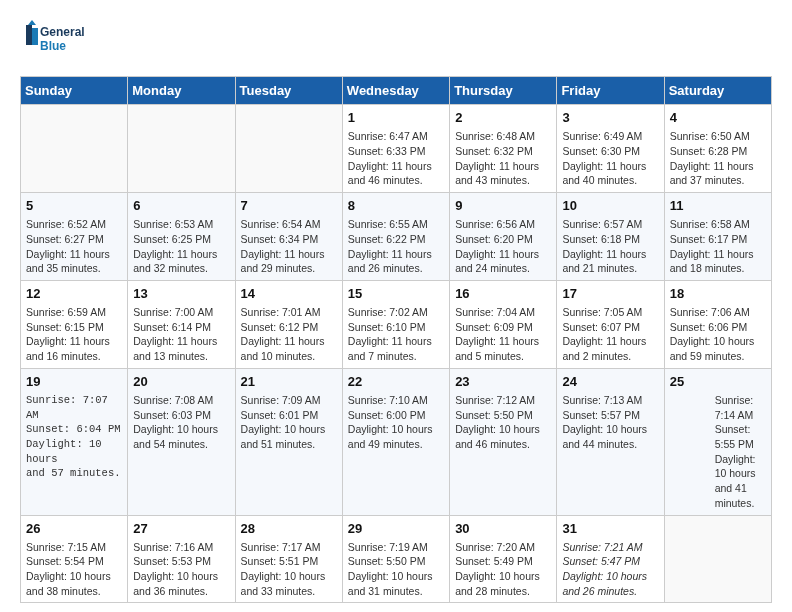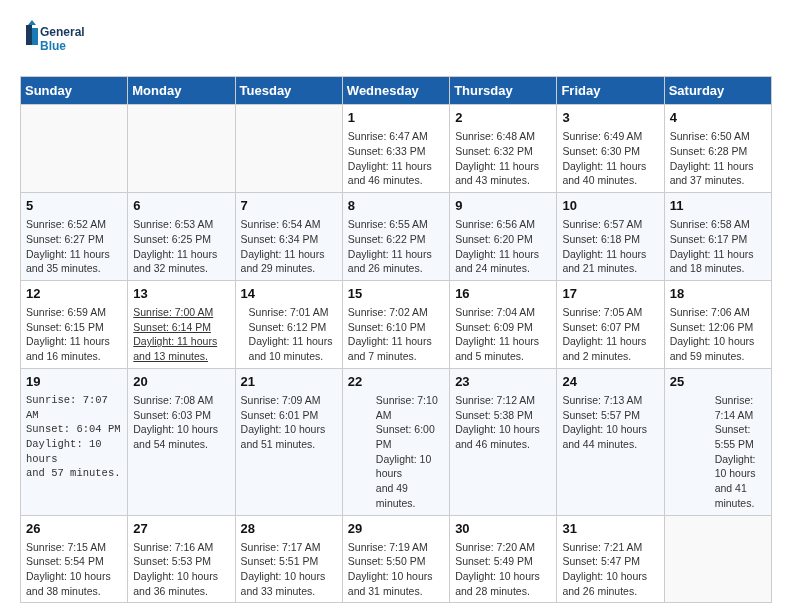--- a/index.html
+++ b/index.html
@@ -195,28 +195,28 @@
       <tr>
         <td>
           <div class="day-num">12</div>
           <div class="day-info" style="white-space: pre-line;">Sunrise: 6:59 AM
 Sunset: 6:15 PM
 Daylight: 11 hours
 and 16 minutes.</div>
         </td>
         <td>
           <div class="day-num">13</div>
-          <div class="day-info" style="white-space: pre-line; text-decoration: underline;">Sunrise: 7:00 AM
+          <div class="day-info" style="white-space: pre-line;">Sunrise: 7:00 AM
 Sunset: 6:14 PM
 Daylight: 11 hours
 and 13 minutes.</div>
         </td>
         <td>
           <div class="day-num">14</div>
-          <div class="day-info" style="white-space: pre-line; margin-left: 8px;">Sunrise: 7:01 AM
+          <div class="day-info" style="white-space: pre-line;">Sunrise: 7:01 AM
 Sunset: 6:12 PM
 Daylight: 11 hours
 and 10 minutes.</div>
         </td>
         <td>
           <div class="day-num">15</div>
           <div class="day-info" style="white-space: pre-line;">Sunrise: 7:02 AM
 Sunset: 6:10 PM
 Daylight: 11 hours
 and 7 minutes.</div>
@@ -231,21 +231,21 @@
         <td>
           <div class="day-num">17</div>
           <div class="day-info" style="white-space: pre-line;">Sunrise: 7:05 AM
 Sunset: 6:07 PM
 Daylight: 11 hours
 and 2 minutes.</div>
         </td>
         <td>
           <div class="day-num">18</div>
           <div class="day-info" style="white-space: pre-line;">Sunrise: 7:06 AM
-Sunset: 12:06 PM
+Sunset: 6:06 PM
 Daylight: 10 hours
 and 59 minutes.</div>
         </td>
       </tr>
       <tr>
         <td>
           <div class="day-num">19</div>
           <div class="day-info" style="white-space: pre-line; font-family: Liberation Mono, monospace;">Sunrise: 7:07 AM
 Sunset: 6:04 PM
 Daylight: 10 hours
@@ -260,29 +260,29 @@
         </td>
         <td>
           <div class="day-num">21</div>
           <div class="day-info" style="white-space: pre-line;">Sunrise: 7:09 AM
 Sunset: 6:01 PM
 Daylight: 10 hours
 and 51 minutes.</div>
         </td>
         <td>
           <div class="day-num">22</div>
-          <div class="day-info" style="white-space: pre-line; margin-left: 28px;">Sunrise: 7:10 AM
+          <div class="day-info" style="white-space: pre-line;">Sunrise: 7:10 AM
 Sunset: 6:00 PM
 Daylight: 10 hours
 and 49 minutes.</div>
         </td>
         <td>
           <div class="day-num">23</div>
           <div class="day-info" style="white-space: pre-line;">Sunrise: 7:12 AM
-Sunset: 5:38 PM
+Sunset: 5:50 PM
 Daylight: 10 hours
 and 46 minutes.</div>
         </td>
         <td>
           <div class="day-num">24</div>
           <div class="day-info" style="white-space: pre-line;">Sunrise: 7:13 AM
 Sunset: 5:57 PM
 Daylight: 10 hours
 and 44 minutes.</div>
         </td>
@@ -325,21 +325,21 @@
         </td>
         <td>
           <div class="day-num">30</div>
           <div class="day-info" style="white-space: pre-line;">Sunrise: 7:20 AM
 Sunset: 5:49 PM
 Daylight: 10 hours
 and 28 minutes.</div>
         </td>
         <td>
           <div class="day-num">31</div>
-          <div class="day-info" style="white-space: pre-line;">Sunrise: 7:21 AM
+          <div class="day-info" style="white-space: pre-line; font-style: italic;">Sunrise: 7:21 AM
 Sunset: 5:47 PM
 Daylight: 10 hours
 and 26 minutes.</div>
         </td>
         <td class="empty"></td>
       </tr>
     </tbody>
 </table>
 
 </body></html>

